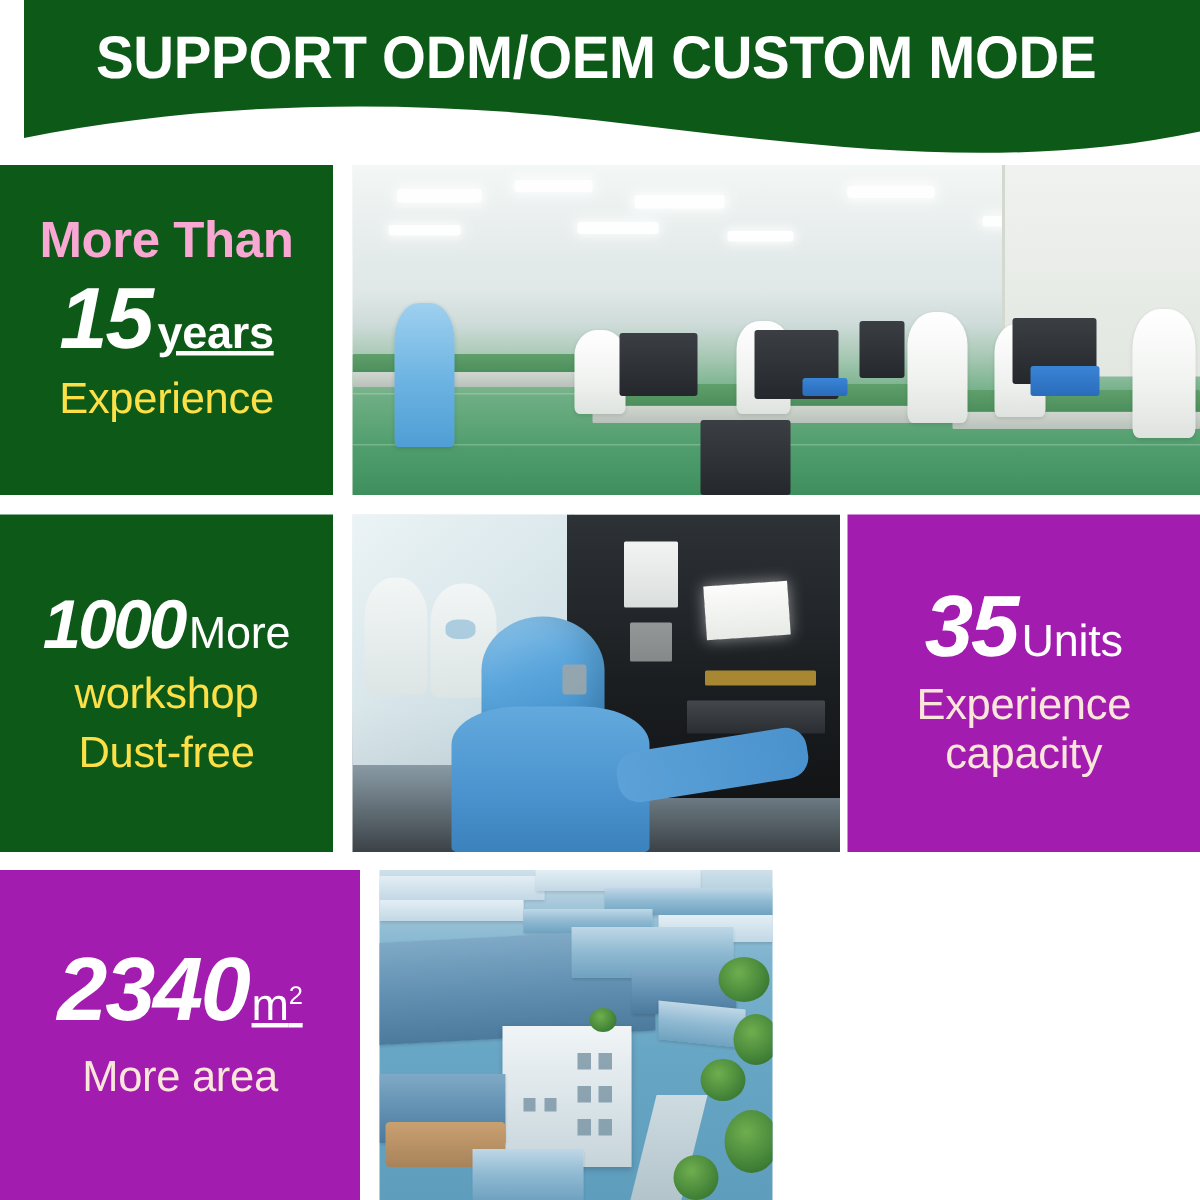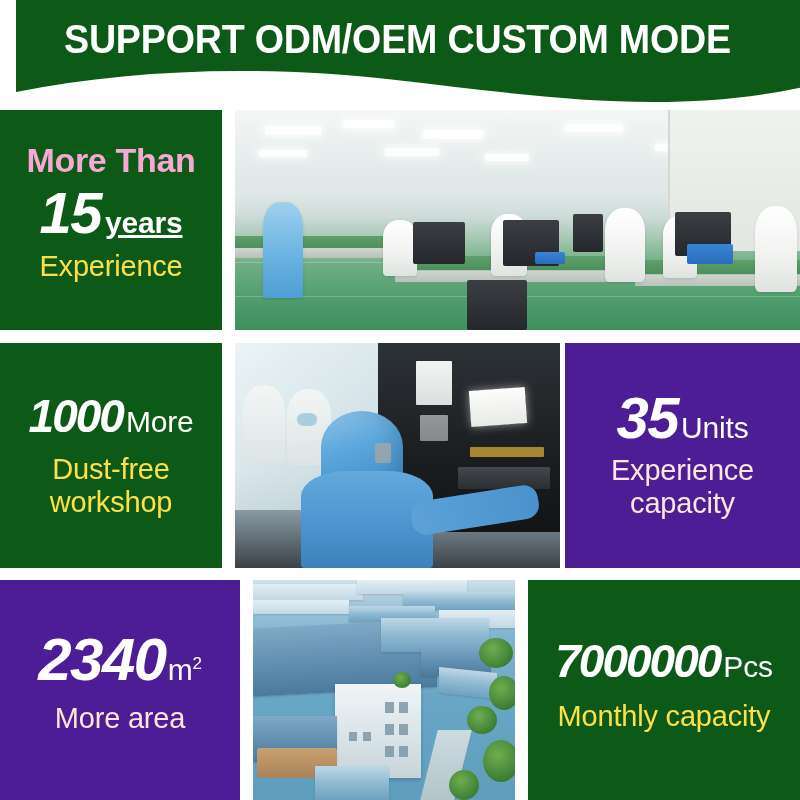--- a/index.html
+++ b/index.html
@@ -50,21 +50,21 @@
     font-family: "Liberation Sans Narrow", "Liberation Sans", sans-serif;
   }
 
   
   .panel {
     position: absolute;
     overflow: hidden;
     box-sizing: border-box;
   }
   .panel.green  { background: #0d5a18; }
-  .panel.orange { background: #4c1d95; }
+  .panel.orange { background: #a21caf; }
 
   .stat-inner {
     position: absolute;
     left: 0;
     width: 100%;
     text-align: center;
     padding: 0 8px;
     box-sizing: border-box;
   }
 
@@ -323,22 +323,22 @@
     <div class="cr-mon" style="left:232px; top:170px; width:60px; height:50px;"></div>
     <div class="cr-crate" style="left:452px; top:134px; width:46px; height:20px;"></div>
     <div class="cr-crate" style="left:300px; top:142px; width:30px; height:12px;"></div>
   </div>
 
   <div class="panel green" style="left:0; top:343px; width:222px; height:225px;">
     <div class="stat-inner" style="top:42px;">
       <div class="stat-line" style="text-align:center;">
         <span class="bignum wide">1000</span><span class="unit" style="margin-left:3px;">More</span>
       </div>
+      <div class="stat-line caption">workshop</div>
       <div class="stat-line caption" style="margin-top:6px;">Dust-free</div>
-      <div class="stat-line caption">workshop</div>
     </div>
   </div>
 
   <div class="photo scene-inspect" style="left:235px; top:343px; width:325px; height:225px;">
     <div class="in-glass"></div>
     <div class="in-ghost" style="left:8px;  top:42px; width:42px; height:78px;"></div>
     <div class="in-ghost" style="left:52px; top:46px; width:44px; height:76px;"></div>
     <div class="in-mask" style="left:62px; top:70px; width:20px; height:13px;"></div>
 
     <div class="in-machine"></div>
@@ -360,21 +360,21 @@
         <span class="bignum">35</span><span class="unit" style="margin-left:3px;">Units</span>
       </div>
       <div class="stat-line caption on-orange" style="margin-top:5px;">Experience</div>
       <div class="stat-line caption on-orange">capacity</div>
     </div>
   </div>
 
   <div class="panel orange" style="left:0; top:580px; width:240px; height:220px;">
     <div class="stat-inner" style="top:48px;">
       <div class="stat-line">
-        <span class="bignum xl">2340</span><span class="unit" style="margin-left:2px;"><span>m</span><span class="sup">2</span></span>
+        <span class="bignum xl">2340</span><span class="unit" style="margin-left:2px;text-decoration:underline;"><span>m</span><span class="sup">2</span></span>
       </div>
       <div class="stat-line caption on-orange" style="margin-top:10px;">More area</div>
     </div>
   </div>
 
   <div class="photo scene-aerial" style="left:253px; top:580px; width:262px; height:220px;">
     <div class="ae-roof light" style="left:-10px; top:4px;  width:120px; height:16px;"></div>
     <div class="ae-roof light" style="left:104px; top:0px;  width:110px; height:14px;"></div>
     <div class="ae-roof" style="left:150px; top:12px; width:120px; height:18px;"></div>
     <div class="ae-roof light" style="left:0px;   top:20px; width:96px;  height:14px;"></div>
@@ -402,22 +402,14 @@
 
     <div class="ae-road" style="left:176px; top:150px; width:34px; height:70px; transform:skewX(-14deg);"></div>
     <div class="ae-tree" style="left:226px; top:58px;  width:34px; height:30px;"></div>
     <div class="ae-tree" style="left:236px; top:96px;  width:30px; height:34px;"></div>
     <div class="ae-tree" style="left:214px; top:126px; width:30px; height:28px;"></div>
     <div class="ae-tree" style="left:230px; top:160px; width:36px; height:42px;"></div>
     <div class="ae-tree" style="left:196px; top:190px; width:30px; height:30px;"></div>
     <div class="ae-tree" style="left:140px; top:92px;  width:18px; height:16px;"></div>
   </div>
 
-  <div class="panel green" style="left:528px; top:580px; width:272px; height:220px;">
-    <div class="stat-inner" style="top:50px;">
-      <div class="stat-line">
-        <span class="bignum wide">7000000</span><span class="unit" style="margin-left:3px;">Pcs</span>
-      </div>
-      <div class="stat-line caption" style="margin-top:8px;">Monthly capacity</div>
-    </div>
-  </div>
 
 </div>
 
 </body></html>

